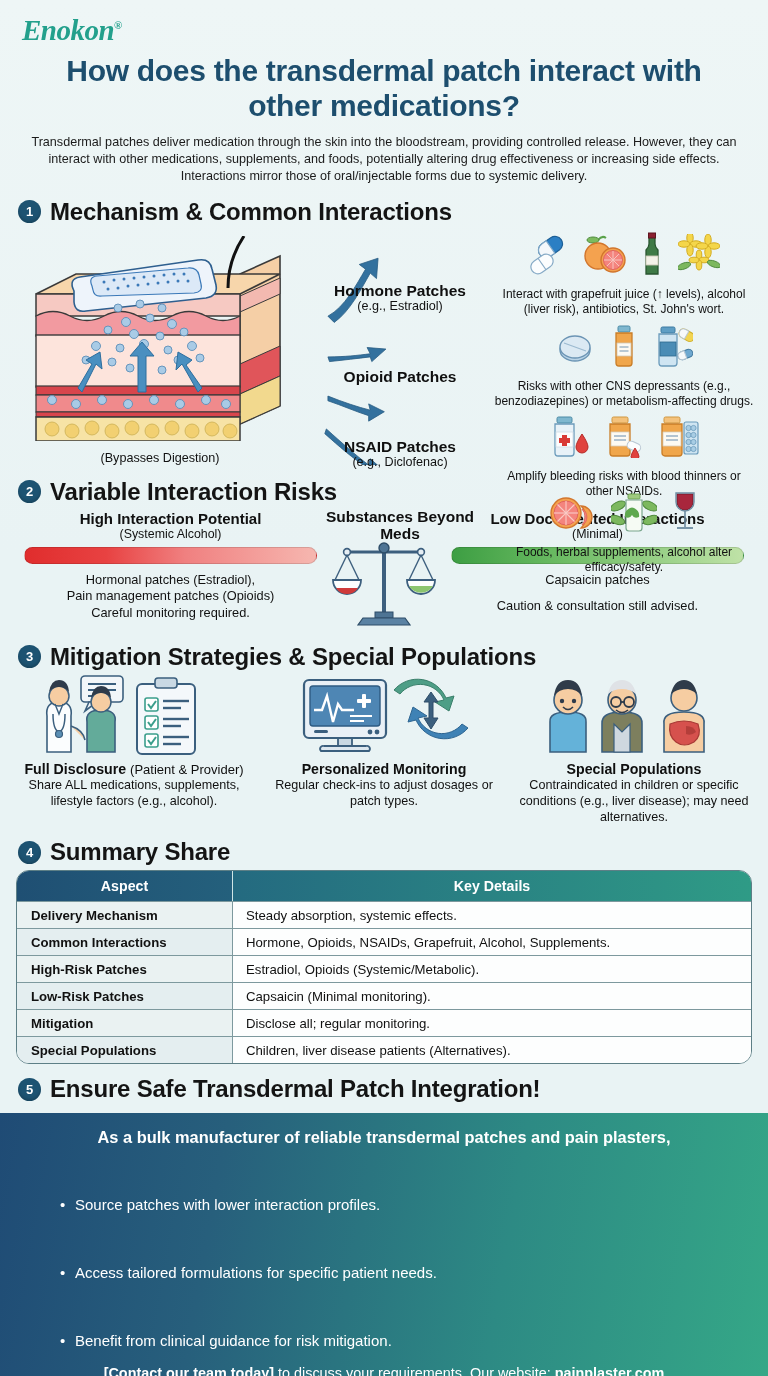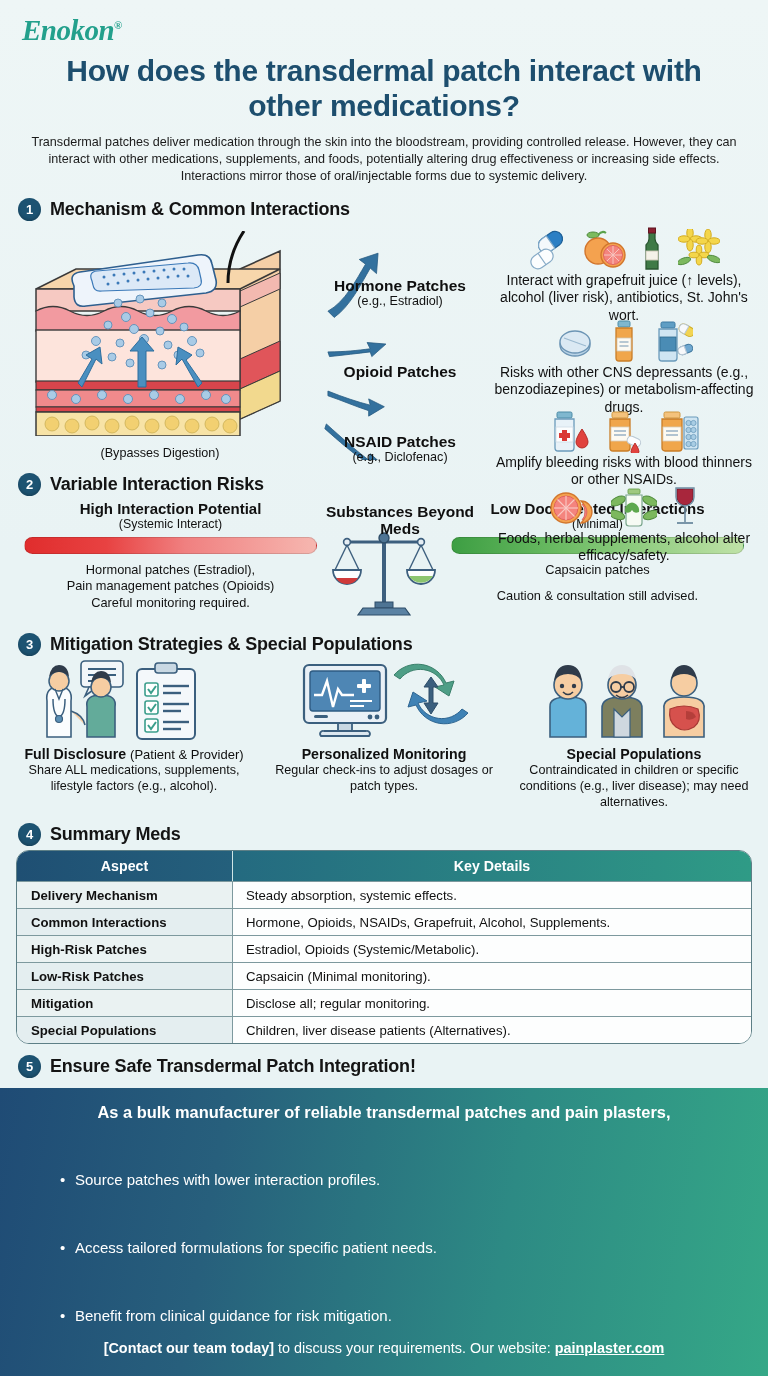--- a/index.html
+++ b/index.html
@@ -57,40 +57,40 @@
     margin-top: 13px;
   }
   .badge {
     width: 23px; height: 23px; border-radius: 50%;
     background: #1d5372; color:#fff;
     font-size: 13px; font-weight: bold;
     display:flex; align-items:center; justify-content:center;
     flex: 0 0 auto;
     box-shadow: inset 0 -2px 3px rgba(0,0,0,.18);
   }
-  .sec-title { font-size: 18px; font-weight: bold; color: #141414; letter-spacing:-0.2px;}
+  .sec-title { font-size: 24px; font-weight: bold; color: #141414; letter-spacing:-0.2px;}
 
   
   .s1 { display: flex; padding: 4px 10px 0 10px; }
   .s1-left { width: 300px; flex: 0 0 300px; position: relative; }
   .skin-wrap { position: relative; width: 272px; margin: 6px 0 0 12px; }
   .skin-caption { text-align:center; margin-top: 6px; }
   .skin-caption .t1 { font-size: 14px; font-weight: bold; color:#111; }
   .skin-caption .t2 { font-size: 12.6px; color:#111; }
 
   .s1-mid { width: 180px; flex: 0 0 180px; position: relative; }
   .s1-right { flex: 1; position: relative; }
 
   .cat { position: absolute; width: 100%; text-align: center; }
   .cat .name { font-size: 15.5px; font-weight: bold; color:#0f0f0f; line-height:1.1;}
   .cat .sub { font-size: 12.6px; color:#111; }
 
   .infoblk { position: absolute; width: 100%; text-align:center; }
   .infoblk .icons { display:flex; justify-content:center; align-items:flex-end; gap:14px; height:46px; }
-  .infoblk .txt { font-size: 14px; color:#111; line-height:1.25; margin-top:1px; padding:0 4px;}
+  .infoblk .txt { font-size: 12px; color:#111; line-height:1.25; margin-top:11px; padding:0 4px;}
 
   .arrows { position:absolute; left:0; top:0; width:100%; height:100%; pointer-events:none; }
 
   
   .s2 { display:flex; padding: 4px 16px 0 16px; align-items:flex-start; }
   .s2col { flex: 1; text-align:center; }
   .s2col h3 { font-size:15px; font-weight:bold; color:#111; }
   .s2col .sub { font-size:12.4px; color:#111; }
   .bar { height: 17px; border-radius: 9px; margin: 6px 8px 8px 8px; border:1px solid rgba(0,0,0,.12); }
   .bar.red { background: linear-gradient(90deg,#e02d2d 0%, #e84242 28%, #f08080 55%, #f6b7b0 100%); }
@@ -466,21 +466,21 @@
   </div>
 
   <div class="sec-head">
     <div class="badge">2</div>
     <div class="sec-title">Variable Interaction Risks</div>
   </div>
 
   <div class="s2">
     <div class="s2col">
       <h3>High Interaction Potential</h3>
-      <div class="sub">(Systemic Interact)</div>
+      <div class="sub">(Systemic Alcohol)</div>
       <div class="bar red"></div>
       <p>Hormonal patches (Estradiol),</p>
       <p>Pain management patches (Opioids)</p>
       <p>Careful monitoring required.</p>
     </div>
 
     <div class="scale-wrap">
       <svg width="110" height="98" viewBox="0 0 110 98">
         <line x1="55" y1="12" x2="55" y2="80" stroke="#3d5f7e" stroke-width="4"></line>
         <line x1="18" y1="20" x2="92" y2="20" stroke="#3d5f7e" stroke-width="3"></line>
@@ -627,21 +627,21 @@
           <path d="M146 52 q8 0 10 6 q-5 4 -10 2z" fill="#b43e3a"></path>
         </svg>
       </div>
       <div class="h"><span>Special Populations</span></div>
       <div class="d">Contraindicated in children or specific conditions (e.g., liver disease); may need alternatives.</div>
     </div>
   </div>
 
   <div class="sec-head">
     <div class="badge">4</div>
-    <div class="sec-title">Summary Meds</div>
+    <div class="sec-title">Summary Share</div>
   </div>
 
   <div class="tablewrap">
     <table>
       <thead>
         <tr>
           <th class="c1">Aspect</th>
           <th class="c2">Key Details</th>
         </tr>
       </thead>

